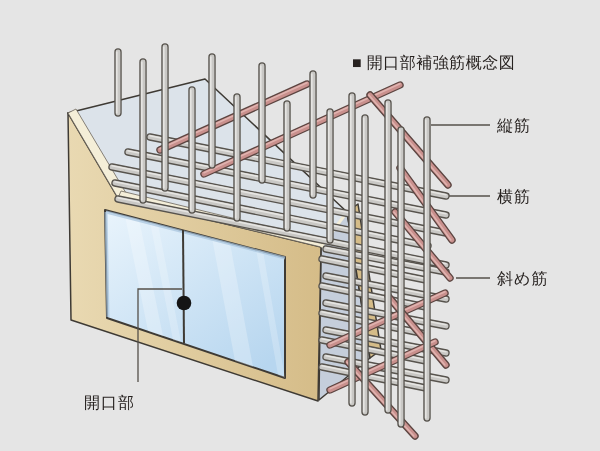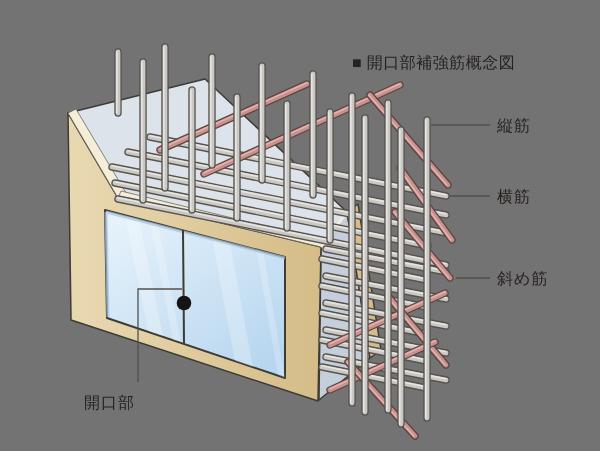--- a/index.html
+++ b/index.html
@@ -1,17 +1,17 @@
 <!DOCTYPE html>
 <html style="--wall-tan: #d5bc88; --edge-cream: #f4eed8; --top-gray: #dce3ea; --end-gray: #c5cedb; --outline: #3e3a34; --text-color: #272220; --lock-dot: #151515;"><head>
 <meta charset="utf-8">
 <style>
   html,body{margin:0;padding:0;background:#ffffff;}
   .stage{
-    position:relative;width:600px;height:451px;background:#737373;overflow:hidden;
+    position:relative;width:600px;height:451px;background:#e5e5e5;overflow:hidden;
     font-family:"Liberation Serif","DejaVu Serif",serif;
   }
   svg{display:block;}
   text{
     fill:var(--text-color,#272220);
     font-family:"Liberation Serif","DejaVu Serif",serif;
   }
   .figure-title{font-size:16px;letter-spacing:0.5px;}
   .part-label{font-size:16px;letter-spacing:1px;}
   .outline{stroke:var(--outline,#3e3a34);stroke-width:1.5;stroke-linejoin:round;}

